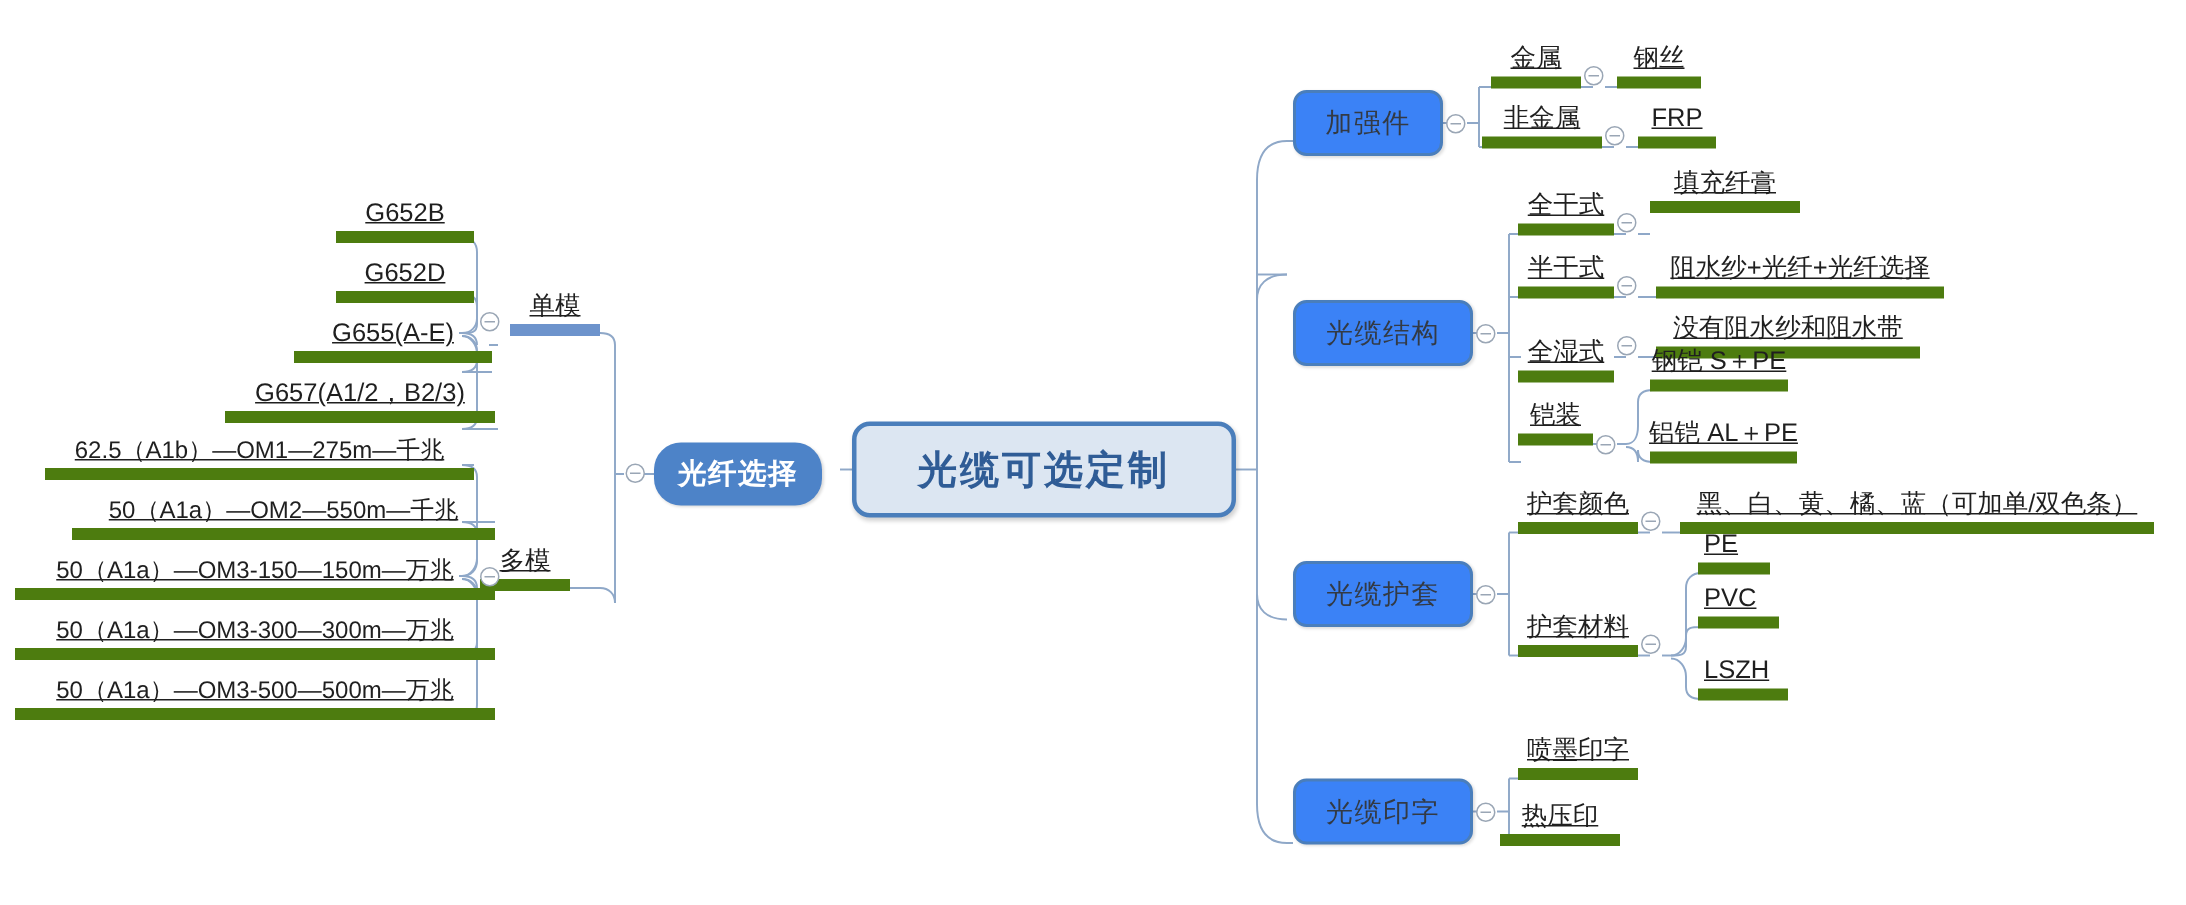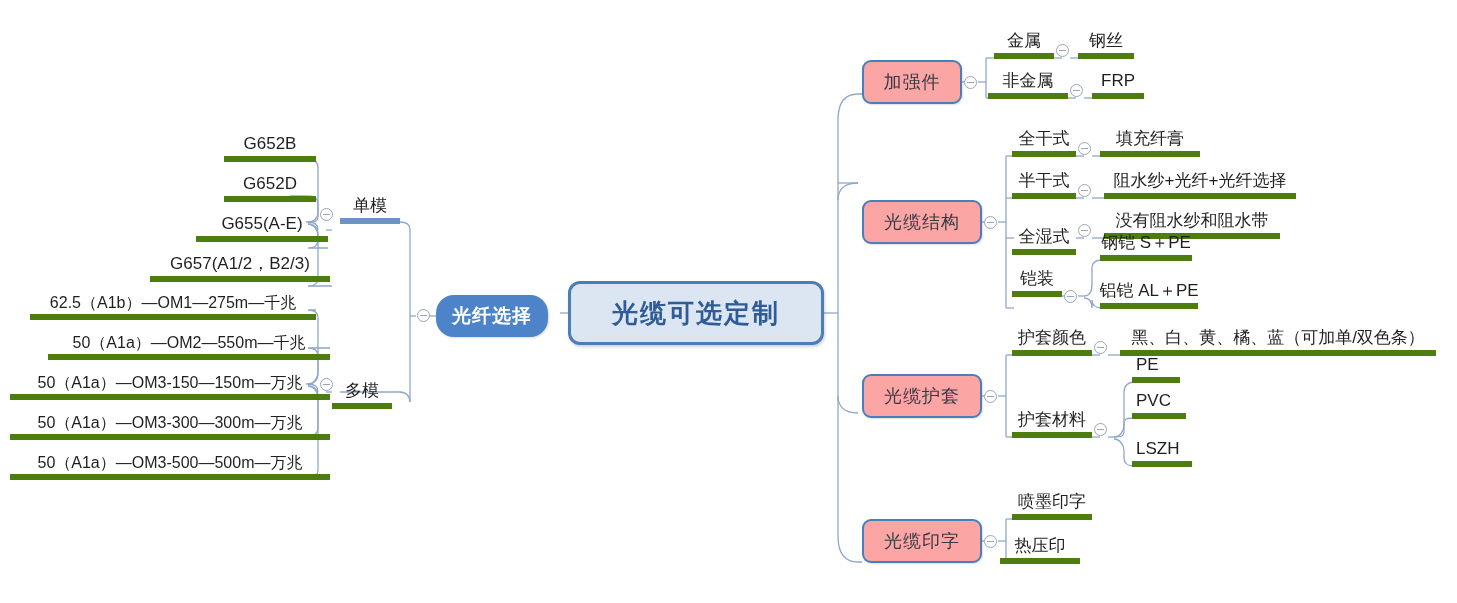--- a/index.html
+++ b/index.html
@@ -56,45 +56,46 @@
     font-weight: bold;
     color: #ffffff;
     letter-spacing: 1px;
     box-shadow: 1px 1px 2px rgba(0,0,0,0.15);
   }
 
   
   .branch-node {
     position: absolute;
     box-sizing: border-box;
-    background: #fca5a5;
+    background: #3b82f6;
     border: 2px solid #4a7ebb;
     border-radius: 9px;
     display: flex;
     align-items: center;
     justify-content: center;
     font-size: 18px;
     color: #333a44;
     letter-spacing: 1px;
     box-shadow: 1px 1px 2px rgba(0,0,0,0.13);
   }
 
   
   .leaf {
     position: absolute;
     box-sizing: border-box;
     display: flex;
     align-items: flex-end;
     justify-content: center;
     padding-bottom: 2px;
-    border-bottom: 6px solid #4d7c0f;
+    border-bottom: 8px solid #4d7c0f;
     font-size: 17px;
     color: #1f1f1f;
     white-space: nowrap;
     line-height: 1.15;
+    text-decoration: underline;
   }
   .leaf.left-align { justify-content: flex-start; }
   .leaf.small { font-size: 16px; }
 
   
   .toggle {
     position: absolute;
     width: 13px;
     height: 13px;
     box-sizing: border-box;
@@ -206,21 +207,21 @@
   <div class="toggle" style="left:417px; top:309px;"></div>
 
   <div class="leaf" style="left:340px; top:200px; width:60px; height:24px; border-bottom-color:#6d93cc;">单模</div>
   <div class="toggle" style="left:320px; top:208px;"></div>
 
   <div class="leaf" style="left:224px; top:138px; width:92px; height:24px;">G652B</div>
   <div class="leaf" style="left:224px; top:178px; width:92px; height:24px;">G652D</div>
   <div class="leaf" style="left:196px; top:218px; width:132px; height:24px;">G655(A-E)</div>
   <div class="leaf" style="left:150px; top:258px; width:180px; height:24px;">G657(A1/2，B2/3)</div>
 
-  <div class="leaf" style="left:332px; top:370px; width:60px; height:24px;margin-top:15px;">多模</div>
+  <div class="leaf" style="left:320px; top:370px; width:60px; height:24px;">多模</div>
   <div class="toggle" style="left:320px; top:378px;"></div>
 
   <div class="leaf small" style="left:30px; top:296px; width:286px; height:24px;">62.5（A1b）—OM1—275m—千兆</div>
   <div class="leaf small" style="left:48px; top:336px; width:282px; height:24px;">50（A1a）—OM2—550m—千兆</div>
   <div class="leaf small" style="left:10px; top:376px; width:320px; height:24px;">50（A1a）—OM3-150—150m—万兆</div>
   <div class="leaf small" style="left:10px; top:416px; width:320px; height:24px;">50（A1a）—OM3-300—300m—万兆</div>
   <div class="leaf small" style="left:10px; top:456px; width:320px; height:24px;">50（A1a）—OM3-500—500m—万兆</div>
 
   <div class="branch-node" style="left:862px; top:60px; width:100px; height:44px;">加强件</div>
   <div class="toggle" style="left:964px; top:76px;"></div>
@@ -231,21 +232,21 @@
 
   <div class="leaf" style="left:988px; top:76px; width:80px; height:23px;">非金属</div>
   <div class="toggle" style="left:1070px; top:84px;"></div>
   <div class="leaf" style="left:1092px; top:76px; width:52px; height:23px;">FRP</div>
 
   <div class="branch-node" style="left:862px; top:200px; width:120px; height:44px;">光缆结构</div>
   <div class="toggle" style="left:984px; top:216px;"></div>
 
   <div class="leaf" style="left:1012px; top:134px; width:64px; height:23px;">全干式</div>
   <div class="toggle" style="left:1078px; top:142px;"></div>
-  <div class="leaf" style="left:1100px; top:134px; width:100px; height:23px;">填充纤膏</div>
+  <div class="leaf" style="left:1100px; top:119px; width:100px; height:23px;">填充纤膏</div>
 
   <div class="leaf" style="left:1012px; top:176px; width:64px; height:23px;">半干式</div>
   <div class="toggle" style="left:1078px; top:184px;"></div>
   <div class="leaf" style="left:1104px; top:176px; width:192px; height:23px;">阻水纱+光纤+光纤选择</div>
 
   <div class="leaf" style="left:1012px; top:232px; width:64px; height:23px;">全湿式</div>
   <div class="toggle" style="left:1078px; top:224px;"></div>
   <div class="leaf" style="left:1104px; top:216px; width:176px; height:23px;">没有阻水纱和阻水带</div>
 
   <div class="leaf" style="left:1012px; top:274px; width:50px; height:23px;">铠装</div>

